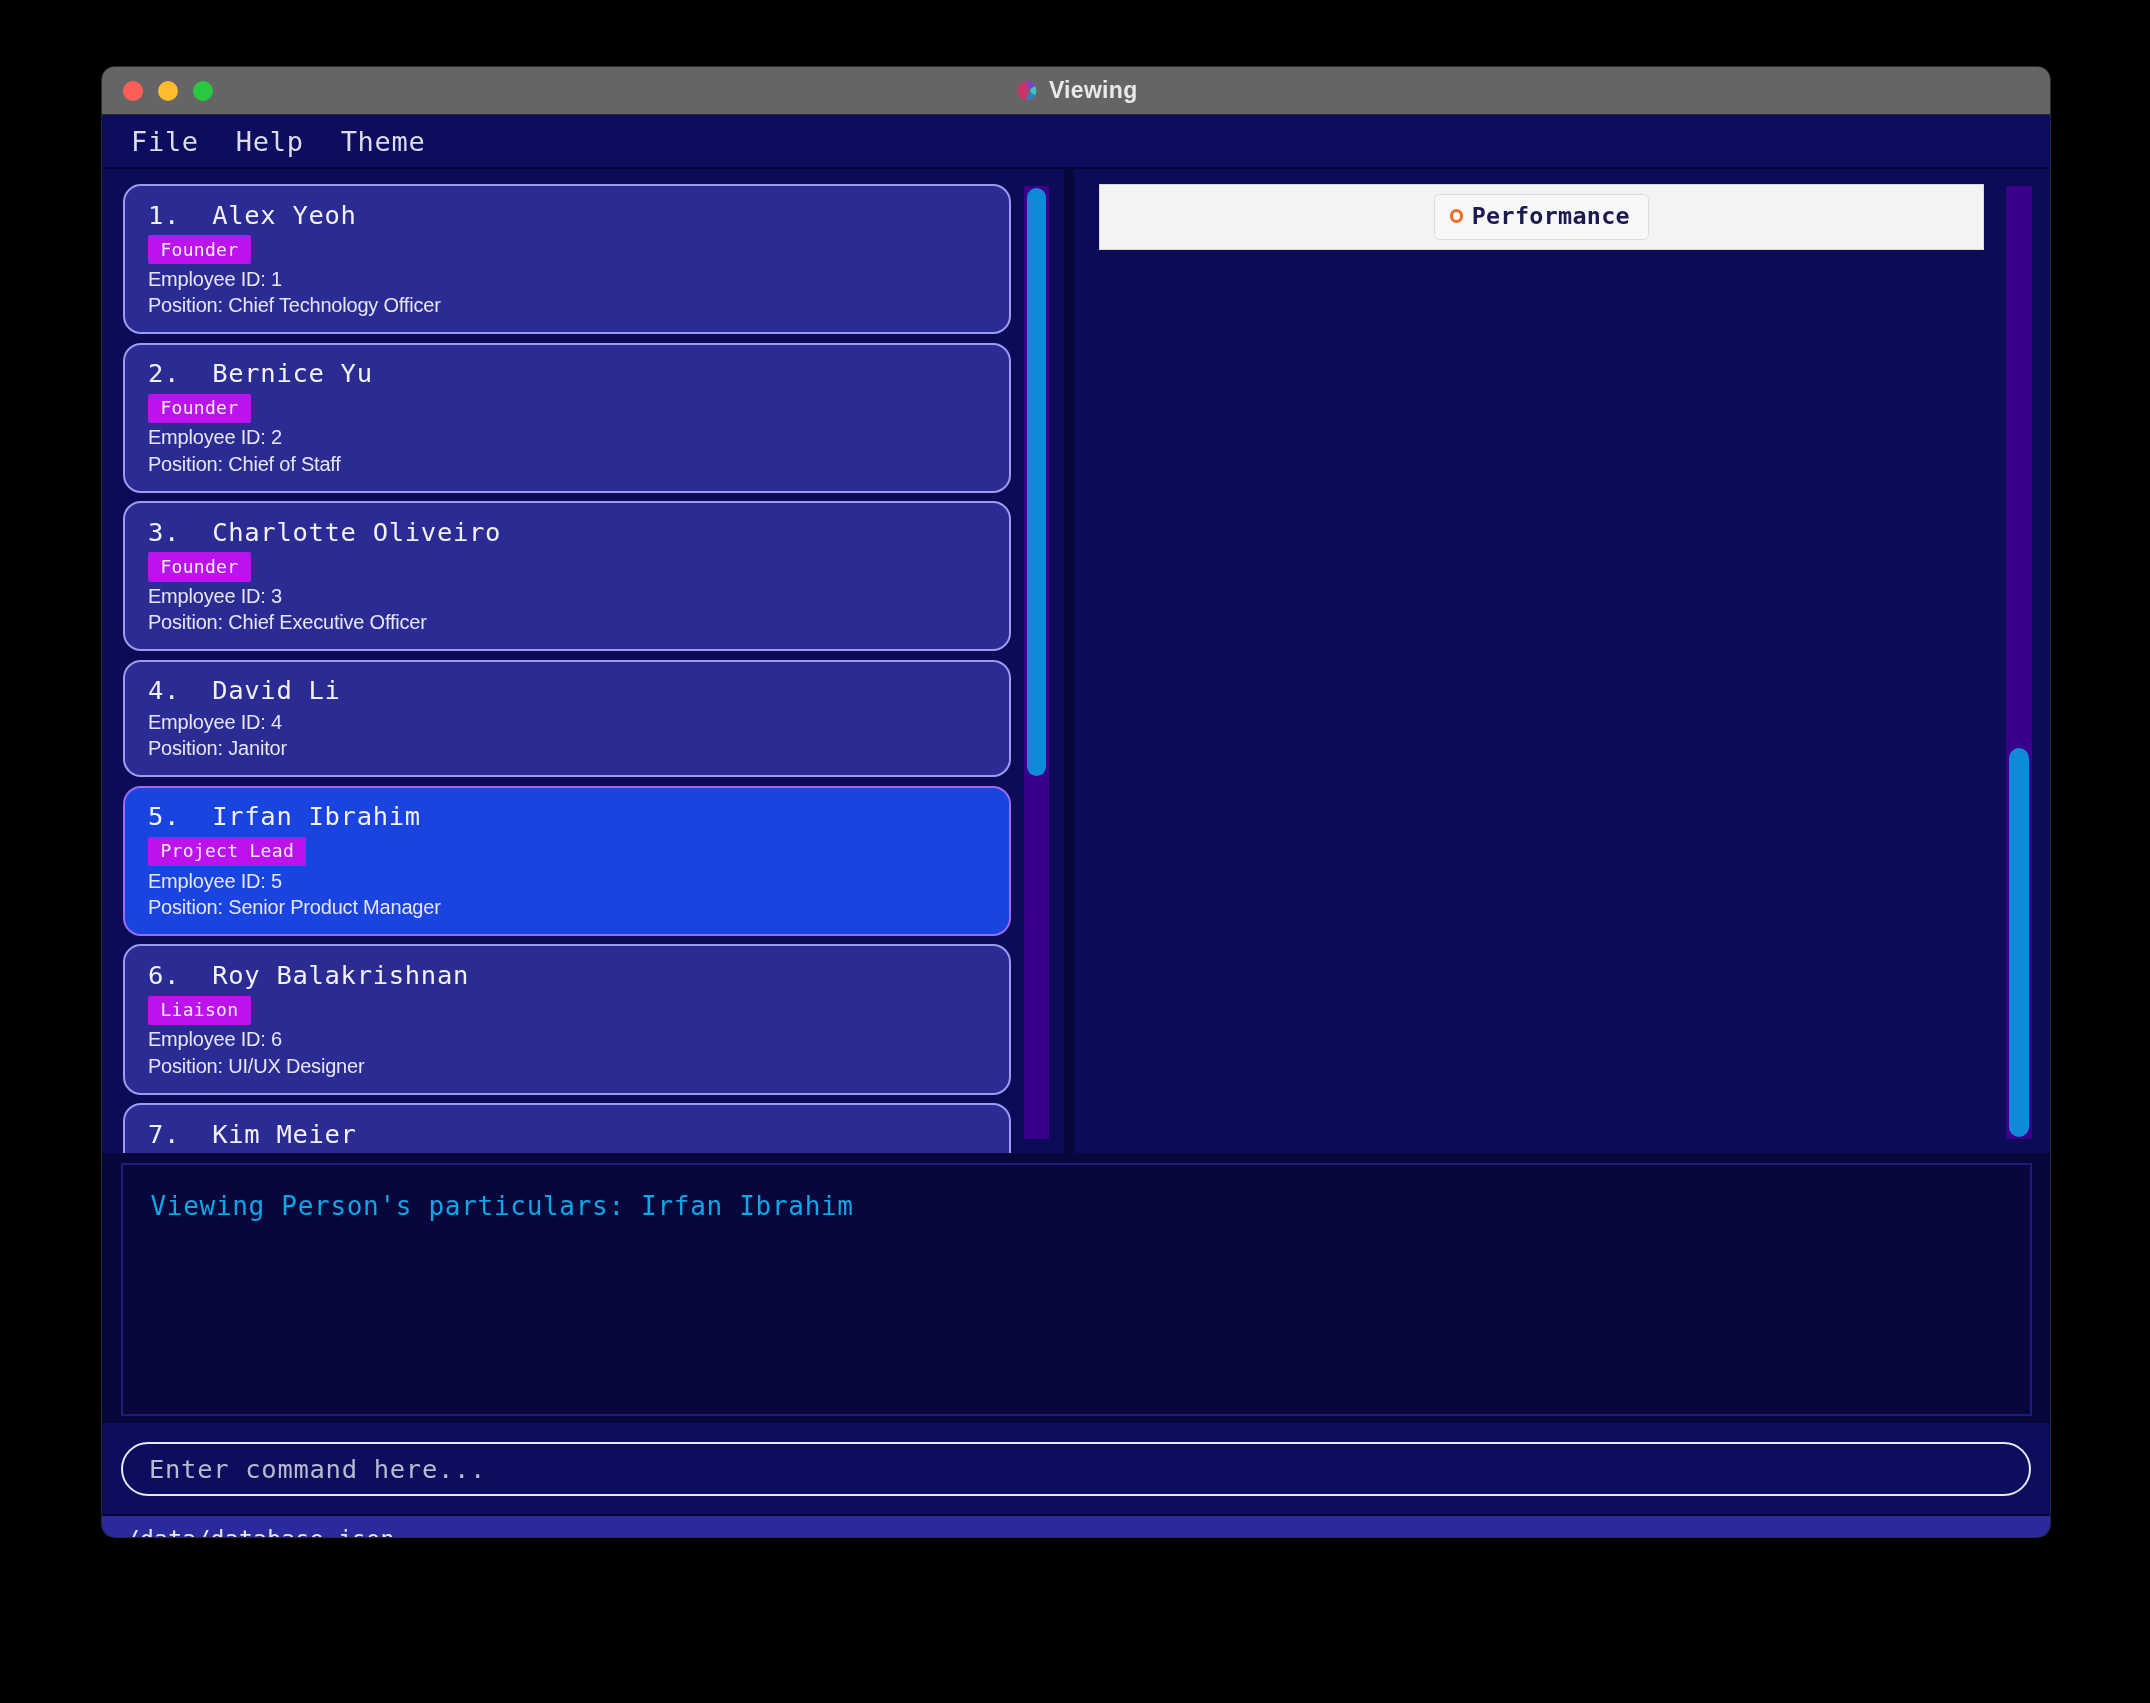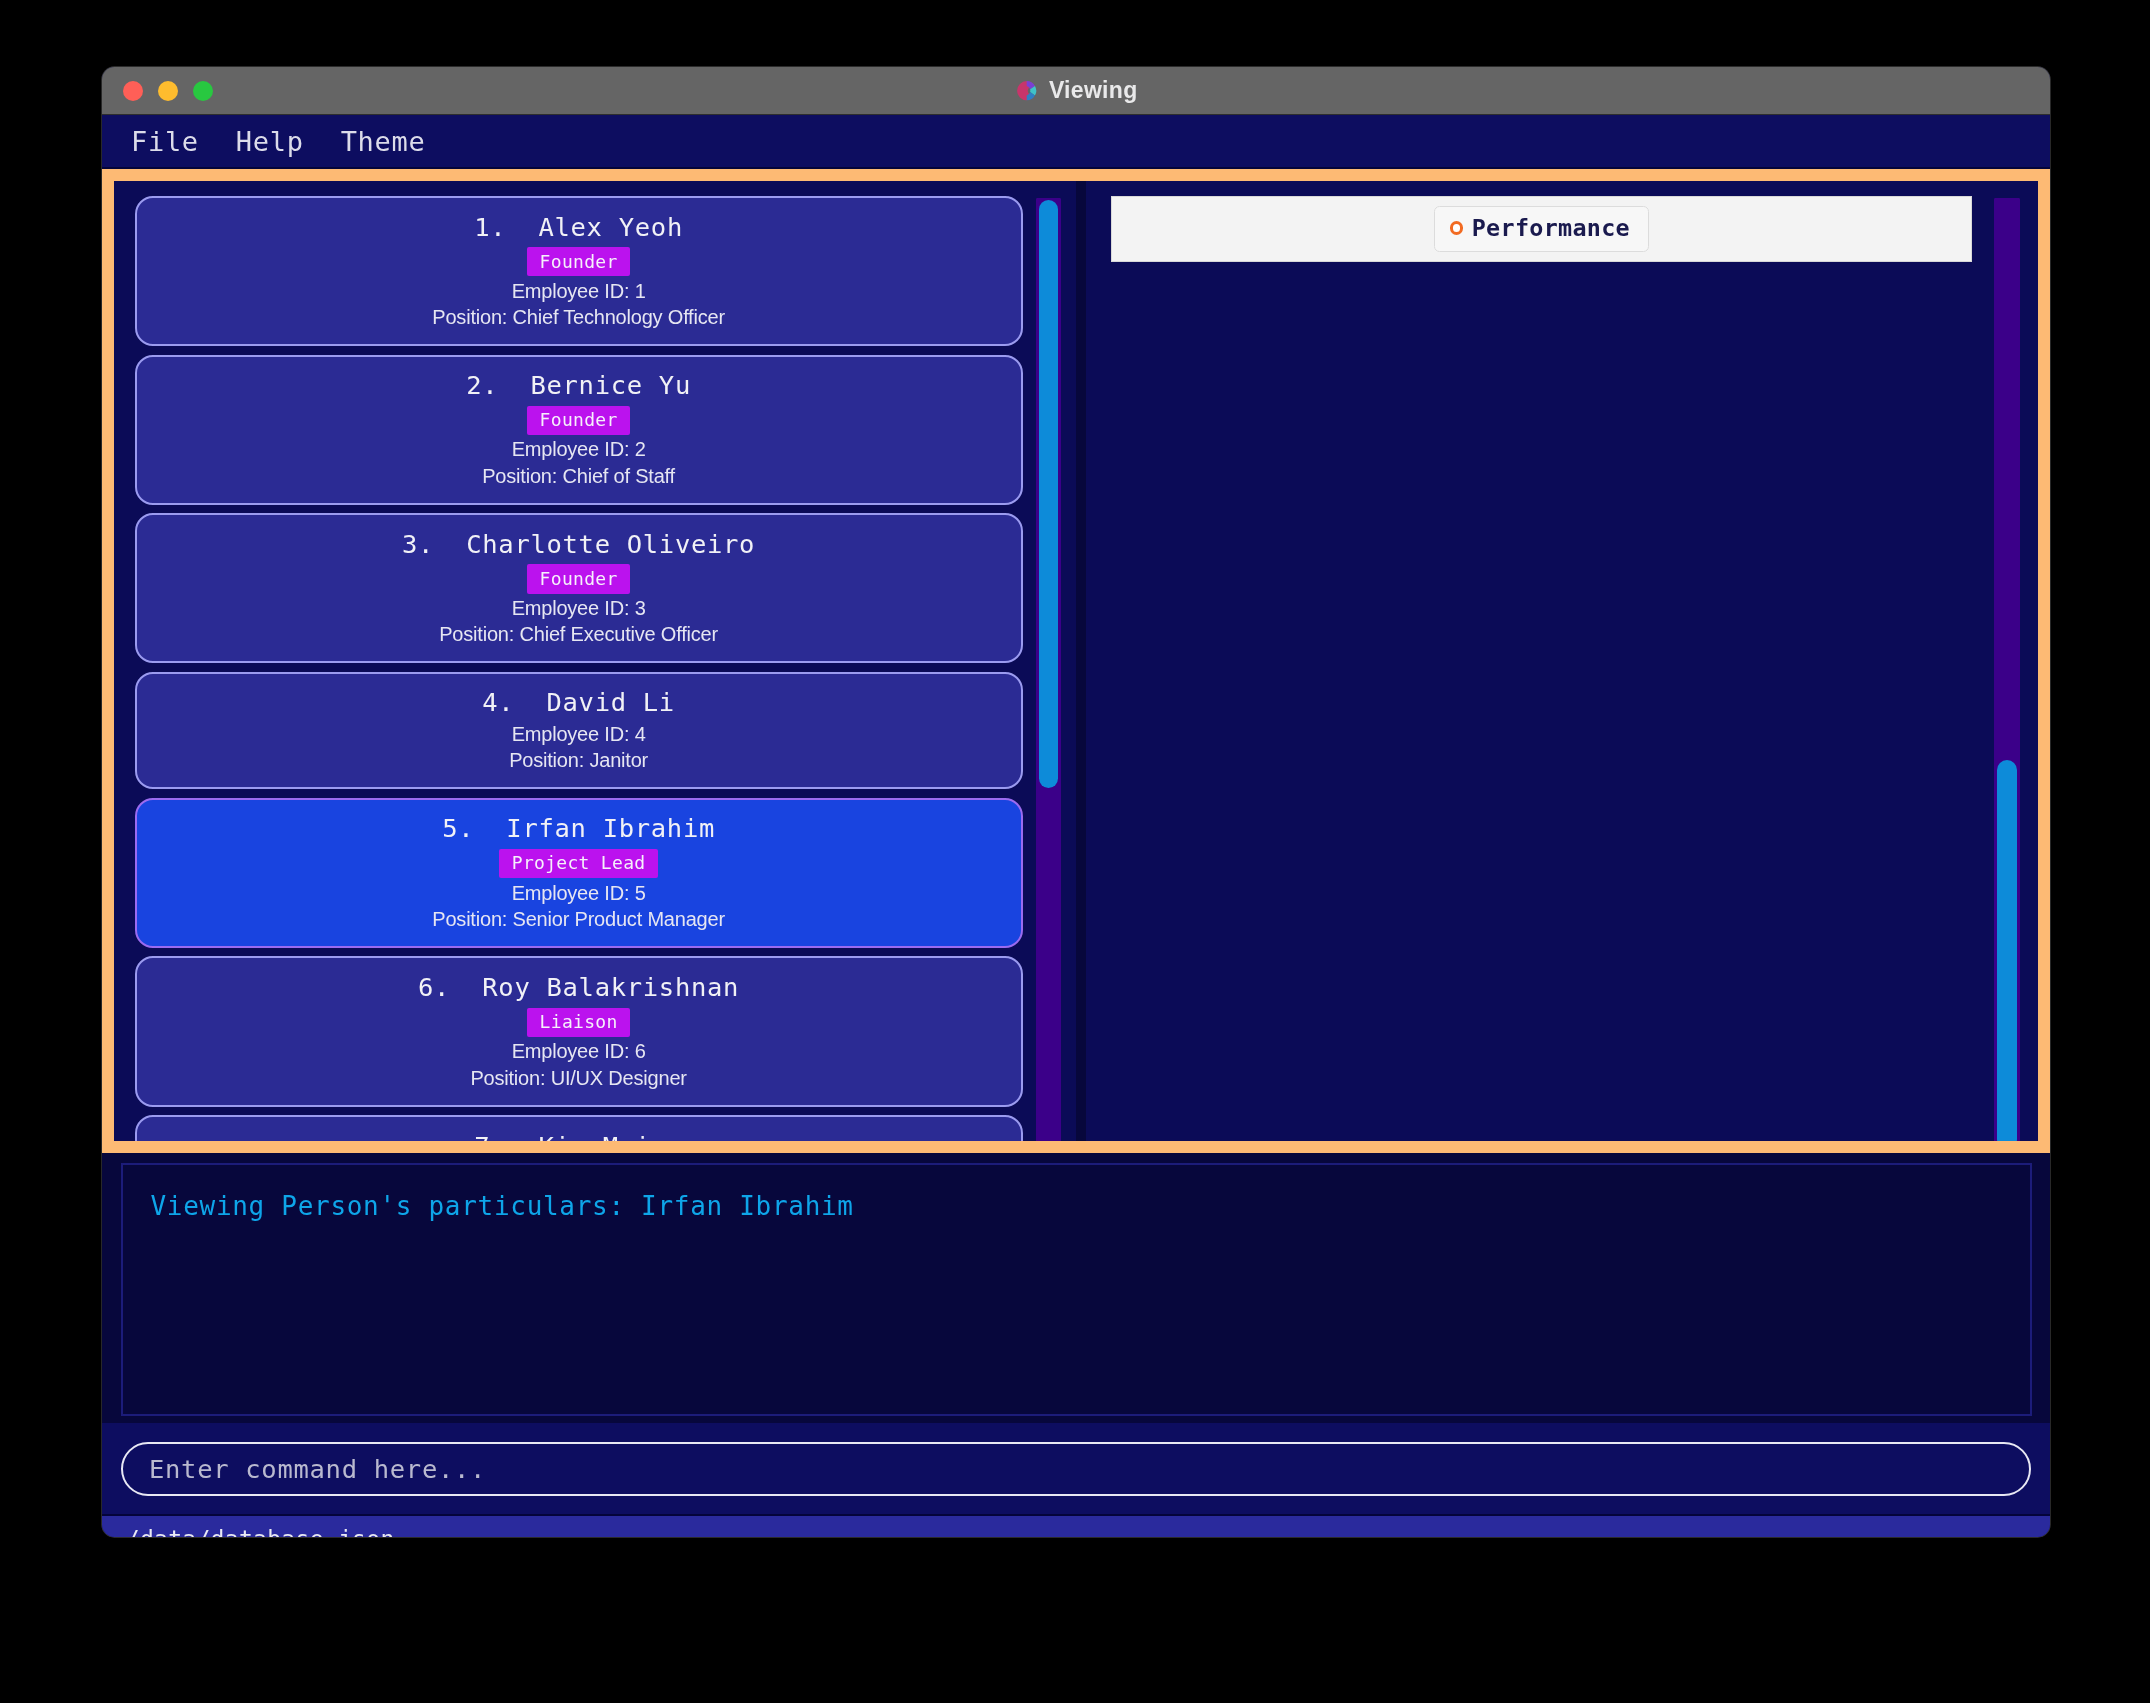--- a/index.html
+++ b/index.html
@@ -83,24 +83,23 @@
     font-size: 27px;
     color: #dcdcea;
     letter-spacing: 0.7px;
     cursor: default;
   }
 
   
   #main-body {
     position: relative;
     height: 984px;
-    background: #fdba74;
-    display: flex;
-    padding: 12px;
-    text-align: center;
+    background: #a16207;
+    display: flex;
+    padding: 0;
   }
 
   
   #person-list-panel {
     position: relative;
     width: 962px;
     height: 100%;
     background: #0b0b57;
     overflow: hidden;
   }

